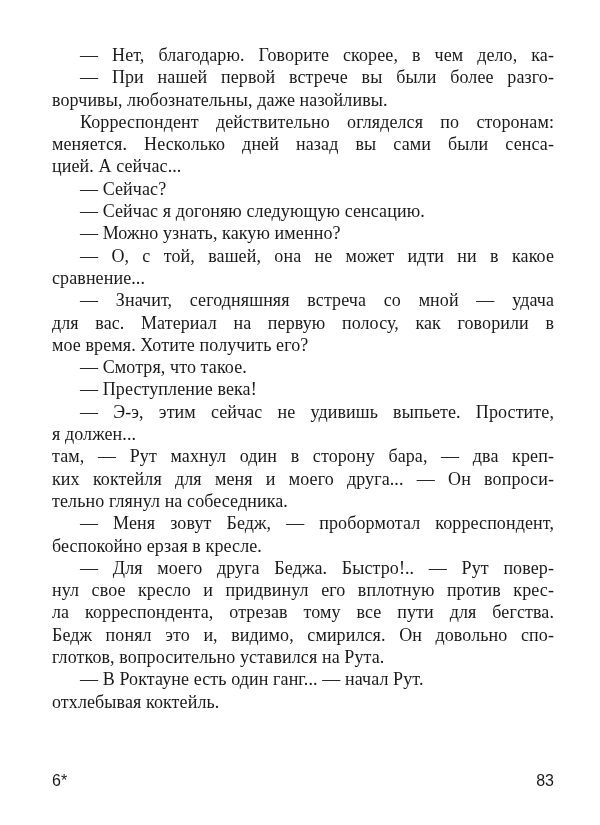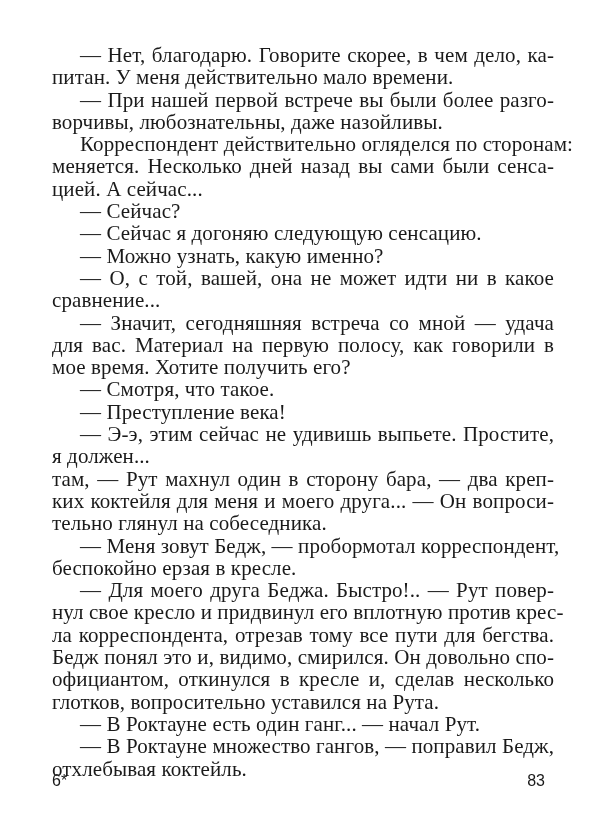--- a/index.html
+++ b/index.html
@@ -17,21 +17,21 @@
     }
     .page-text {
       position: absolute;
       left: 52px;
       top: 44px;
       width: 502px;
     }
     .line {
       height: 22.3px;
       line-height: 22.3px;
-      font-size: 21px;
+      font-size: 18px;
       white-space: nowrap;
       text-align: justify;
       text-align-last: justify;
       letter-spacing: 0.1px;
     }
     .line.indent {
       padding-left: 28px;
     }
     .line.last {
       text-align-last: left;
@@ -47,30 +47,29 @@
       line-height: 24px;
       color: #1a1a1a;
     }
     .signature {
       position: absolute;
       left: 0;
       top: 0;
     }
     .page-number {
       position: absolute;
-      right: 9px;
+      right: 0;
       top: 0;
     }
   </style>
 </head>
 <body>
 
 <div class="page-text">
   <div class="line indent">— Нет, благодарю. Говорите скорее, в чем дело, ка-</div>
-  <div class="line last">питан. У меня действительно мало времени.</div>
   <div class="line indent">— При нашей первой встрече вы были более разго-</div>
   <div class="line last">ворчивы, любознательны, даже назойливы.</div>
   <div class="line indent">Корреспондент действительно огляделся по сторонам:</div>
   <div class="line">меняется. Несколько дней назад вы сами были сенса-</div>
   <div class="line last">цией. А сейчас...</div>
   <div class="line indent last">— Сейчас?</div>
   <div class="line indent last">— Сейчас я догоняю следующую сенсацию.</div>
   <div class="line indent last">— Можно узнать, какую именно?</div>
   <div class="line indent">— О, с той, вашей, она не может идти ни в какое</div>
   <div class="line last">сравнение...</div>
@@ -83,24 +82,22 @@
   <div class="line last">я должен...</div>
   <div class="line">там, — Рут махнул один в сторону бара, — два креп-</div>
   <div class="line">ких коктейля для меня и моего друга... — Он вопроси-</div>
   <div class="line last">тельно глянул на собеседника.</div>
   <div class="line indent">— Меня зовут Бедж, — пробормотал корреспондент,</div>
   <div class="line last">беспокойно ерзая в кресле.</div>
   <div class="line indent">— Для моего друга Беджа. Быстро!.. — Рут повер-</div>
   <div class="line">нул свое кресло и придвинул его вплотную против крес-</div>
   <div class="line">ла корреспондента, отрезав тому все пути для бегства.</div>
   <div class="line">Бедж понял это и, видимо, смирился. Он довольно спо-</div>
-  <div class="line">официантом, откинулся в кресле и, сделав несколько</div>
   <div class="line last">глотков, вопросительно уставился на Рута.</div>
   <div class="line indent last">— В Роктауне есть один ганг... — начал Рут.</div>
-  <div class="line indent">— В Роктауне множество гангов, — поправил Бедж,</div>
   <div class="line last">отхлебывая коктейль.</div>
 
 </div>
 
 <div class="footer">
   <span class="signature">6*</span>
   <span class="page-number">83</span>
 </div>
 
 </body></html>

